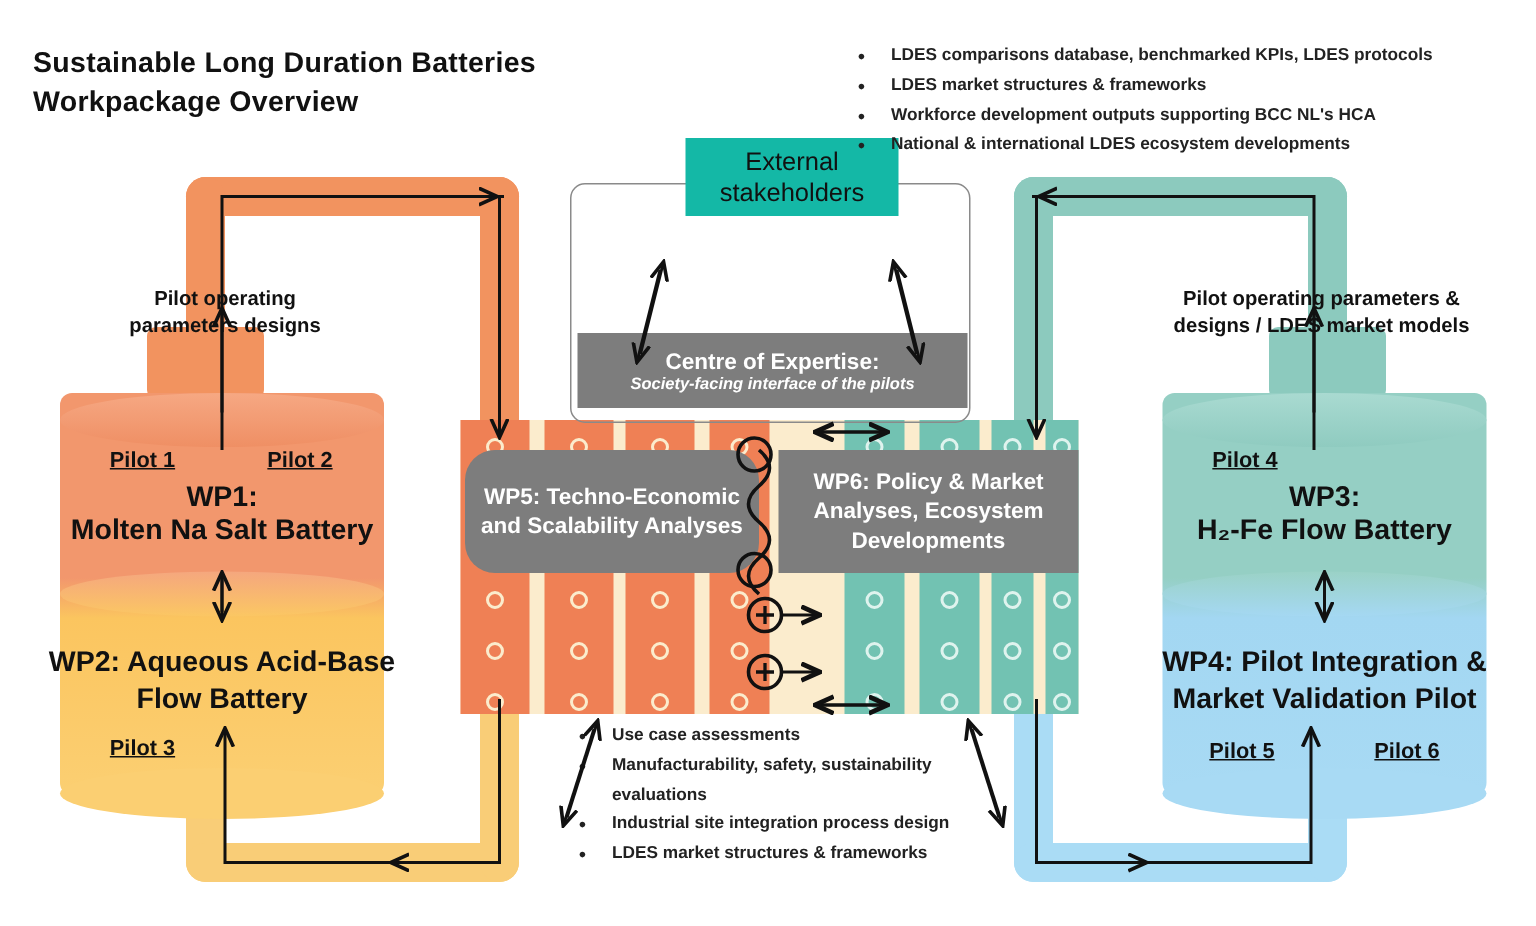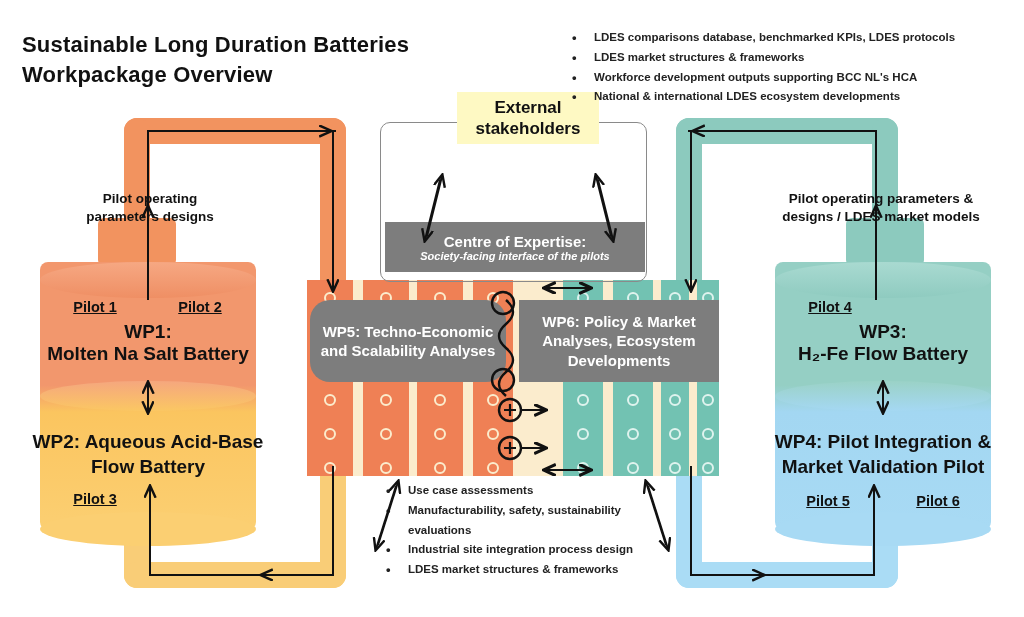--- a/index.html
+++ b/index.html
@@ -1,19 +1,19 @@
 <!DOCTYPE html>
 <html><head>
 <meta charset="utf-8">
 <style>
   html,body{margin:0;padding:0;background:#ffffff;}
   body{width:1024px;height:617px;position:relative;overflow:hidden;
        font-family:"Liberation Sans",sans-serif;color:#111;}
   .abs{position:absolute;}
-  #title{left:22px;top:30px;width:460px;font-size:22px;font-weight:bold;
+  #title{left:22px;top:30px;width:460px;font-size:19px;font-weight:bold;
          line-height:1.35;letter-spacing:.2px;color:#111;}
   .bullets{font-size:11.5px;font-weight:bold;line-height:1.72;color:#222;}
   .bullets ul{margin:0;padding:0;list-style:none;}
   .bullets li{position:relative;padding-left:26px;}
   .bullets li:before{content:"\2022";position:absolute;left:4px;top:-1px;font-size:13px;}
   #top-bullets{left:568px;top:28px;width:450px;}
   #bottom-bullets{left:382px;top:481px;width:300px;}
   #cyl-left{left:40px;top:262px;width:216px;height:268px;
       background:linear-gradient(to bottom,#f2976d 0%,#f2976d 46%,#fbc55f 56%,#fbcf72 100%);
       border-radius:8px 8px 8px 8px;}
@@ -62,22 +62,22 @@
   #cell{left:307px;top:280px;width:412px;height:196px;background:#fbeccd;}
   .plate{position:absolute;top:0;height:196px;}
   .plate.orange{background:#ef8055;}
   .plate.teal{background:#72c2b2;}
   .dot{position:absolute;width:8px;height:8px;border-radius:50%;
        border:2px solid #fbeccd;background:transparent;left:50%;margin-left:-6px;}
   .plate.teal .dot{border-color:#dff3ee;}
 
   
   .greybox{background:#7d7d7d;color:#fff;font-weight:bold;text-align:center;}
-  #ext-stake{left:457px;top:92px;width:142px;height:52px;background:#fef9c3;color:#111;
-     font-size:17px;font-weight:bold;display:flex;align-items:center;justify-content:center;
+  #ext-stake{left:457px;top:92px;width:142px;height:52px;background:#14b8a6;color:#111;
+     font-size:17px;font-weight:normal;display:flex;align-items:center;justify-content:center;
      text-align:center;line-height:1.25;}
   #coe-outline{left:380px;top:122px;width:265px;height:158px;border:1.5px solid #8a8a8a;
      border-radius:10px;background:transparent;}
   #coe{left:385px;top:222px;width:260px;height:50px;display:flex;flex-direction:column;
      align-items:center;justify-content:center;}
   #coe .l1{font-size:15px;}
   #coe .l2{font-size:11px;font-style:italic;}
   #wp5{left:310px;top:300px;width:196px;height:82px;display:flex;align-items:center;
      justify-content:center;font-size:15px;line-height:1.3;padding:0 4px;box-sizing:border-box;border-radius:20px;}
   #wp6{left:519px;top:300px;width:200px;height:82px;display:flex;align-items:center;

